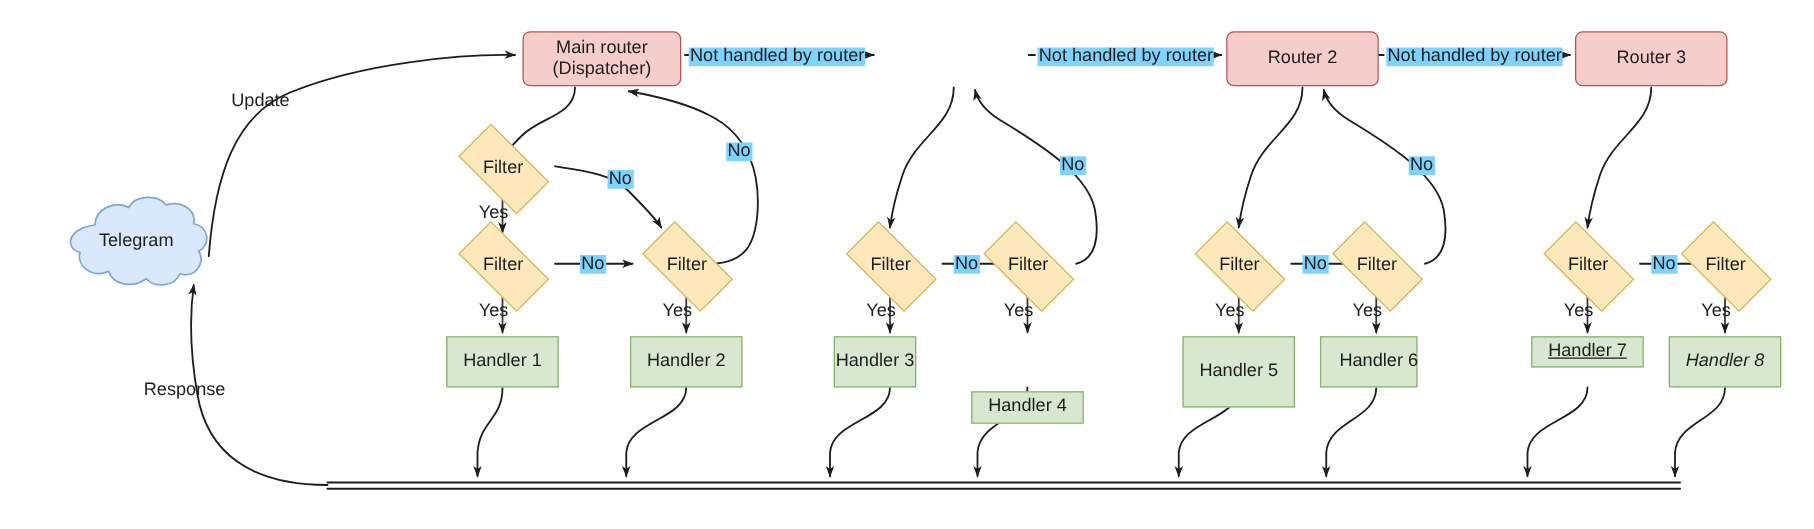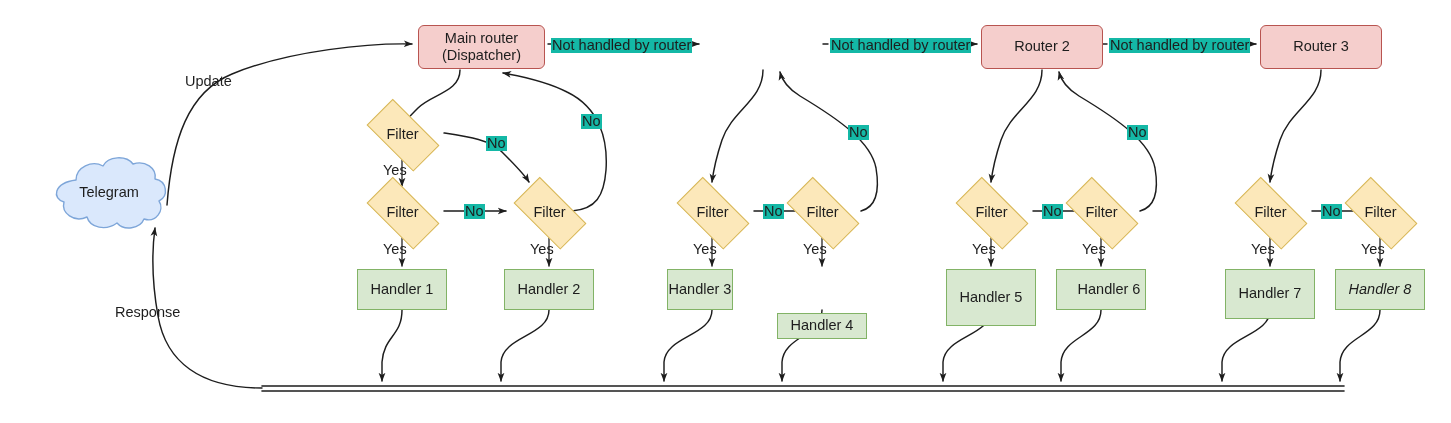--- a/index.html
+++ b/index.html
@@ -75,21 +75,21 @@
     transform:translateY(-50%);
     text-align:center;
     z-index:2;
   }
   
   .elabel{
     position:absolute;
     font-size:14.5px;
     color:#1d1d1d;
     white-space:pre;
-    background:#14b8a6;
+    background:#7dd3fc;
     padding:0 1px;
     line-height:1;
   }
   .elabel.nobg{background:transparent;}
 </style>
 </head>
 <body>
 
 <div id="stage">
 
@@ -220,22 +220,22 @@
   <div class="node filter" style="left:1334px;top:187px;width:93px;height:52px;">
     <span class="dshape"></span>
     <span class="dlabel">Filter</span>
   </div>
 
   <div class="node handler" style="left:357px;top:269px;width:90px;height:41px;">Handler 1</div>
   <div class="node handler" style="left:504px;top:269px;width:90px;height:41px;">Handler 2</div>
   <div class="node handler" style="left:667px;top:269px;width:66px;height:41px;">Handler 3</div>
   <div class="node handler" style="left:777px;top:269px;width:90px;height:26px;margin-top:44px;">Handler 4</div>
   <div class="node handler" style="left:946px;top:269px;width:90px;height:57px;">Handler 5</div>
-  <div class="node handler" style="left:1056px;top:269px;width:90px;height:41px;padding-left:16px;">Handler 6</div>
-  <div class="node handler" style="left:1225px;top:269px;width:90px;height:50px;">Handler 7</div>
+  <div class="node handler" style="left:1056px;top:269px;width:78px;height:41px;padding-left:16px;">Handler 6</div>
+  <div class="node handler" style="left:1225px;top:269px;width:90px;height:25px;text-decoration:underline;">Handler 7</div>
   <div class="node handler" style="left:1335px;top:269px;width:90px;height:41px;font-style:italic;">Handler 8</div>
 
   <div class="elabel nobg" style="left:184px;top:74px;">Update</div>
 
   <div class="elabel nobg" style="left:114px;top:305px;">Response</div>
 
   <div class="elabel" style="left:551px;top:38px;">Not handled by router</div>
   <div class="elabel" style="left:830px;top:38px;">Not handled by router</div>
   <div class="elabel" style="left:1109px;top:38px;">Not handled by router</div>
 

